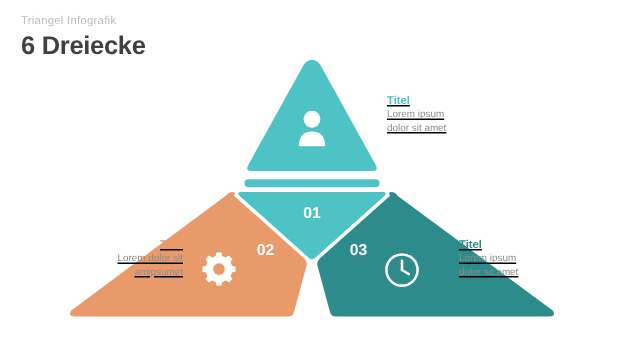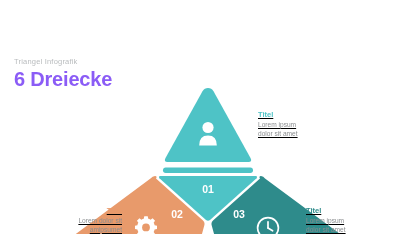--- a/index.html
+++ b/index.html
@@ -11,41 +11,40 @@
     height: 234px;
     background: #ffffff;
     font-family: "Liberation Sans", sans-serif;
     overflow: hidden;
     position: relative;
   }
   .slide {
     position: absolute;
     inset: 0;
     background: #ffffff;
-    margin-top: 48px;
   }
 
   
   .header {
     position: absolute;
     left: 14px;
     top: 9px;
     width: 260px;
   }
   .eyebrow {
     font-size: 7.5px;
     color: #b9bcbe;
     letter-spacing: 0.2px;
     line-height: 10px;
     white-space: nowrap;
   }
   .headline {
-    font-size: 20px;
+    font-size: 17px;
     font-weight: bold;
-    color: #8b5cf6;
+    color: #404040;
     letter-spacing: -0.2px;
     line-height: 18px;
     margin-top: 3px;
     white-space: nowrap;
   }
 
   
   .stage {
     position: absolute;
     left: 0;

